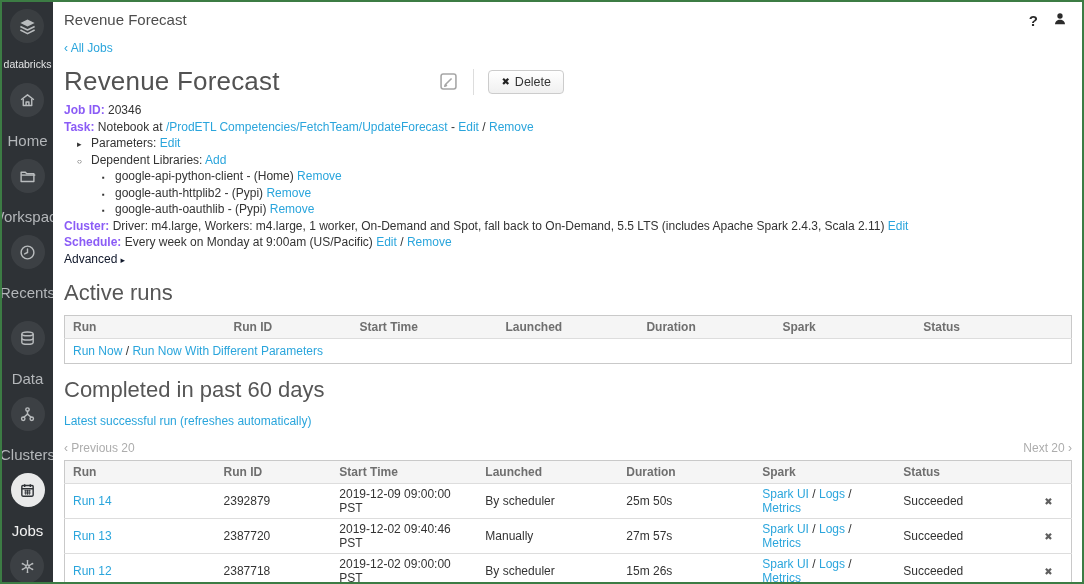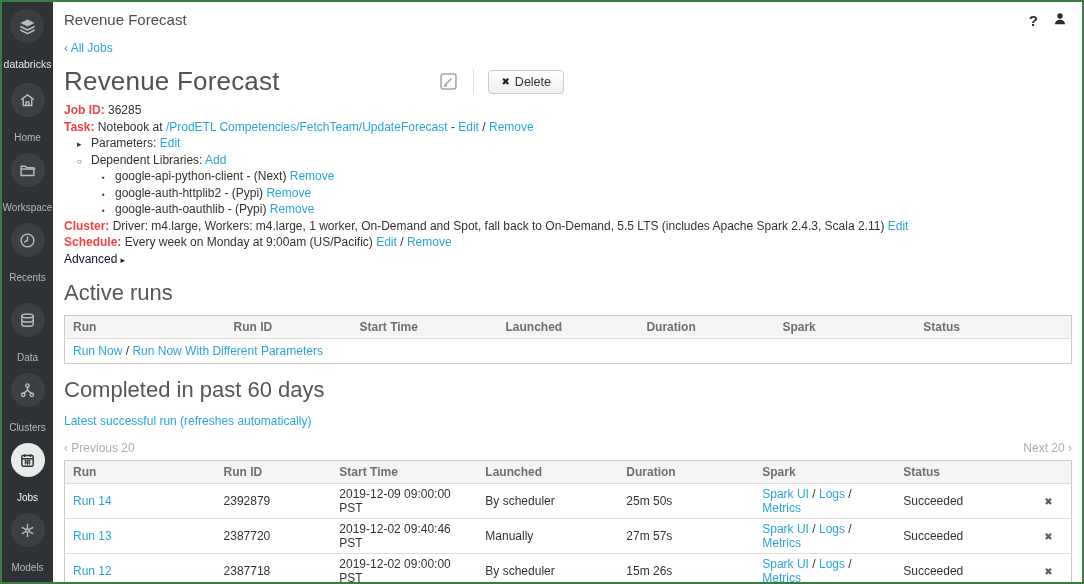--- a/index.html
+++ b/index.html
@@ -7,21 +7,21 @@
   body { font-family:"Liberation Sans","DejaVu Sans",sans-serif; font-size:12px; color:#333; background:#fff; }
   .frame { width:1084px; height:584px; border:2px solid #3c7c44; display:flex; overflow:hidden; background:#fff; }
 
   
   .sidebar { width:51px; background:#2e3236; flex:0 0 51px; display:flex; flex-direction:column; align-items:center; padding-top:7px; overflow:hidden; }
   .nav-item { display:flex; flex-direction:column; align-items:center; margin-bottom:10px; cursor:pointer;gap:12px; }
   .nav-circle { width:34px; height:34px; border-radius:50%; background:rgba(255,255,255,0.07); display:flex; align-items:center; justify-content:center; color:#b9bcbe; }
   .nav-item.logo .nav-circle { background:rgba(255,255,255,0.06); }
   .nav-item.logo { margin-bottom:13px; }
   .nav-item.gap { margin-top:10px; }
-  .nav-label { font-size:10px; color:#b4b7ba; margin-top:3px; }
+  .nav-label { font-size:15px; color:#b4b7ba; margin-top:3px; }
   .nav-item.logo .nav-label { font-size:10.5px; color:#e3e4e5; }
   .nav-item.active .nav-circle { background:#e9eaea; color:#2e3236; }
   .nav-item.active .nav-label { color:#f2f2f2; }
   .nav-circle svg { display:block; }
 
   
   .content { flex:1; padding:9px 10px 8px 11px; position:relative; overflow:hidden; }
   a, .link { color:#2aa5dc; text-decoration:none; cursor:pointer; }
   .topbar { display:flex; justify-content:space-between; align-items:flex-start; }
   .topbar-title { font-size:15px; color:#4d4d4d; }
@@ -33,21 +33,21 @@
   .job-header { display:flex; align-items:center; justify-content:flex-start; margin-top:11px; }
   .job-title { font-size:26px; font-weight:400; color:#525252; letter-spacing:0.2px; }
   .job-actions { display:flex; align-items:center; margin-left:auto; margin-right:508px; gap:14px; }
   .edit-icon-btn { color:#a6a6a6; cursor:pointer; display:flex; }
   .action-divider { width:1px; height:26px; background:#ddd; }
   .delete-btn { display:inline-flex; align-items:center; gap:5px; font-size:12.5px; color:#333; background:linear-gradient(#ffffff,#f0f0f0); border:1px solid #ccc; border-radius:4px; padding:4px 12px; cursor:pointer; }
   .delete-btn .x-glyph { font-size:10px; color:#222; }
 
   .details { margin-top:7px; }
   .details p { margin:0 0 3.5px 0; line-height:13px; }
-  .details b { font-weight:bold; color:#ef4444; }
+  .details b { font-weight:bold; color:#8b5cf6; }
   ul.lvl1 { list-style:none; margin:1px 0 2px 0; }
   ul.lvl1 > li { padding-left:27px; position:relative; margin-bottom:3.5px; line-height:13px; }
   .marker { position:absolute; left:13px; top:0; color:#333; }
   .marker.caret { font-size:9px; top:1px; }
   .marker.circ { font-size:8px; top:1px; }
   ul.lvl2 { list-style:none; margin-top:3.5px; }
   ul.lvl2 > li { padding-left:24px; position:relative; margin-bottom:3.5px; line-height:13px; }
   ul.lvl2 .marker.sq { left:11px; font-size:8px; top:1px; }
   .advanced { margin-top:1px; color:#0f172a; cursor:pointer; }
   .advanced .caret-after { font-size:9px; margin-left:3px; }
@@ -224,35 +224,35 @@
         </span>
         <span class="action-divider"></span>
         <button class="delete-btn">
           <span class="x-glyph">✖</span>
           <span>Delete</span>
         </button>
       </div>
     </div>
 
     <div class="details">
-      <p><b>Job ID:</b> <span>36285</span></p>
+      <p><b>Job ID:</b> <span>20346</span></p>
       <p><b>Task:</b> <span>Notebook at</span> <a>/ProdETL Competencies/FetchTeam/UpdateForecast</a> <span class="sep">-</span> <a>Edit</a> <span class="sep">/</span> <a>Remove</a></p>
 
       <ul class="lvl1">
         <li>
           <span class="marker caret">▸</span>
           <span>Parameters:</span> <a>Edit</a>
         </li>
         <li>
           <span class="marker circ">○</span>
           <span>Dependent Libraries:</span> <a>Add</a>
           <ul class="lvl2">
             <li>
               <span class="marker sq">▪</span>
-              <span>google-api-python-client - (Next)</span> <a>Remove</a>
+              <span>google-api-python-client - (Home)</span> <a>Remove</a>
             </li>
             <li>
               <span class="marker sq">▪</span>
               <span>google-auth-httplib2 - (Pypi)</span> <a>Remove</a>
             </li>
             <li>
               <span class="marker sq">▪</span>
               <span>google-auth-oauthlib - (Pypi)</span> <a>Remove</a>
             </li>
           </ul>

